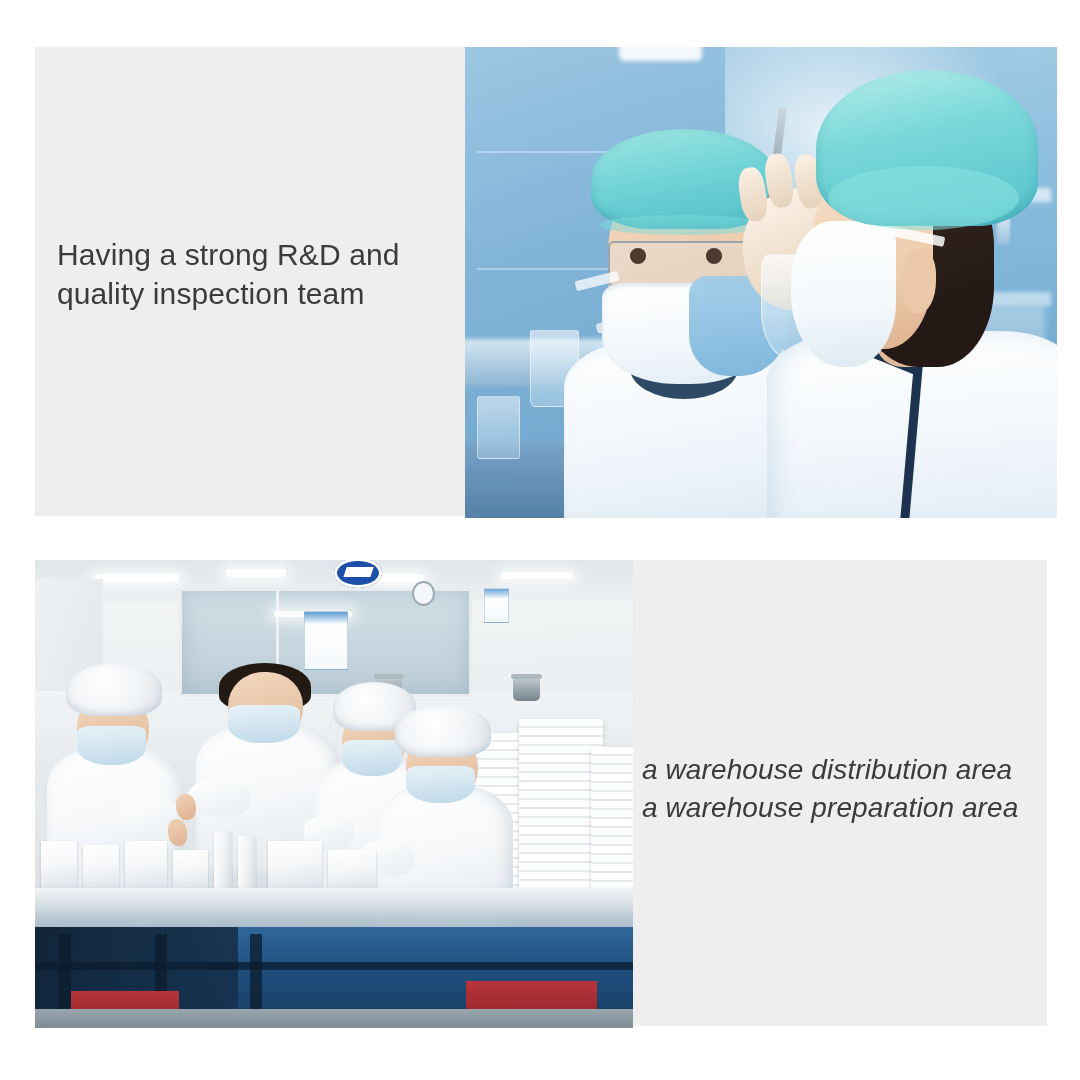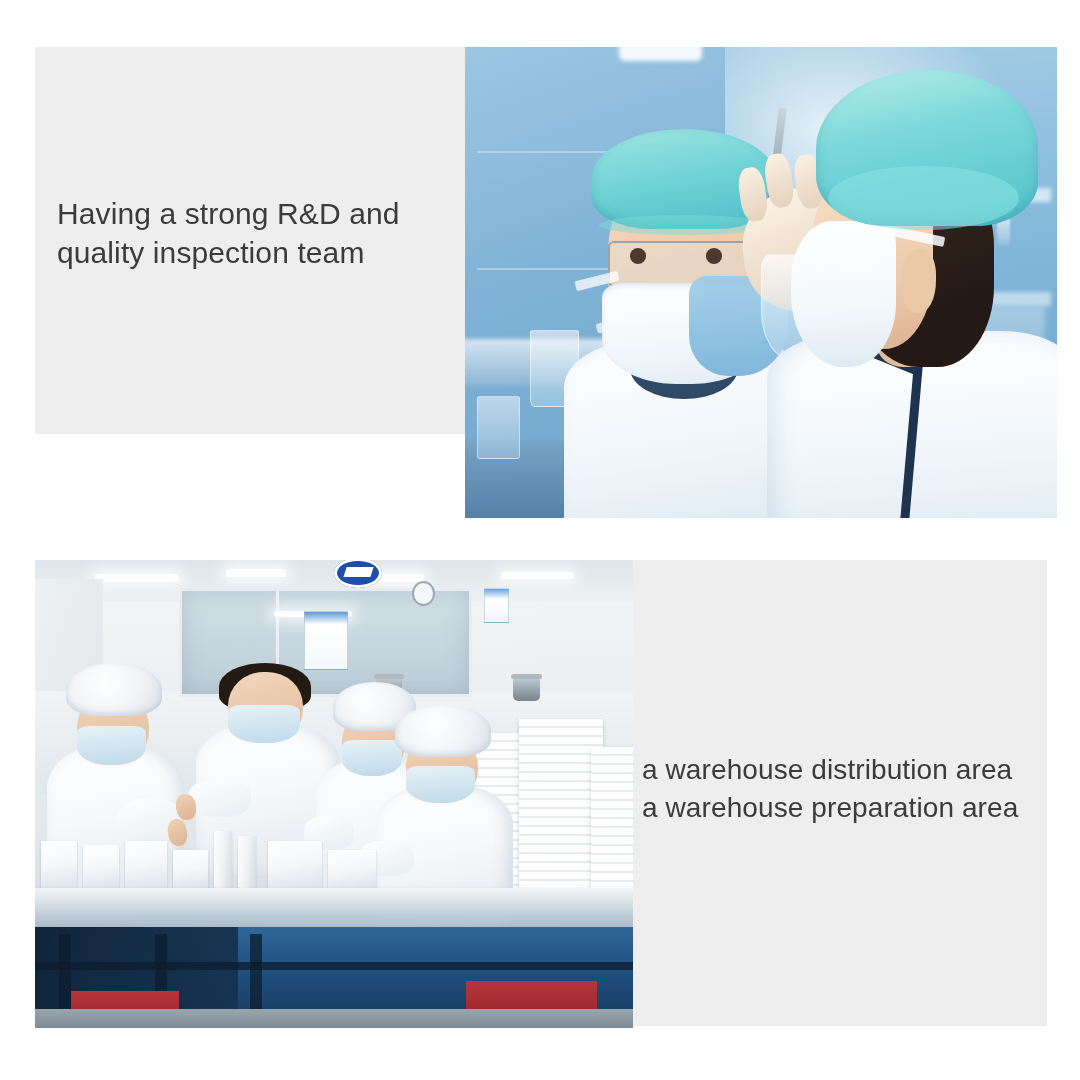--- a/index.html
+++ b/index.html
@@ -27,21 +27,21 @@
     left: 35px;
     top: 47px;
     width: 1022px;
     height: 471px;
   }
   .row1-panel {
     position: absolute;
     left: 0;
     top: 0;
     width: 431px;
-    height: 387px;
+    height: 469px;
     background: #eeeeee;
     display: flex;
     align-items: center;
   }
   .row1-caption {
     padding-left: 22px;
     padding-right: 10px;
     color: #3b3b3b;
     font-size: 30px;
     line-height: 1.30;
@@ -60,20 +60,21 @@
     background: #7fb4d8;
   }
 
   
   .row2 {
     position: absolute;
     left: 35px;
     top: 560px;
     width: 839px;
     height: 468px;
+    font-style: italic;
   }
   .row2-photo {
     position: absolute;
     left: 0;
     top: 0;
     width: 598px;
     height: 468px;
     overflow: hidden;
     background: #cfd6dc;
   }

